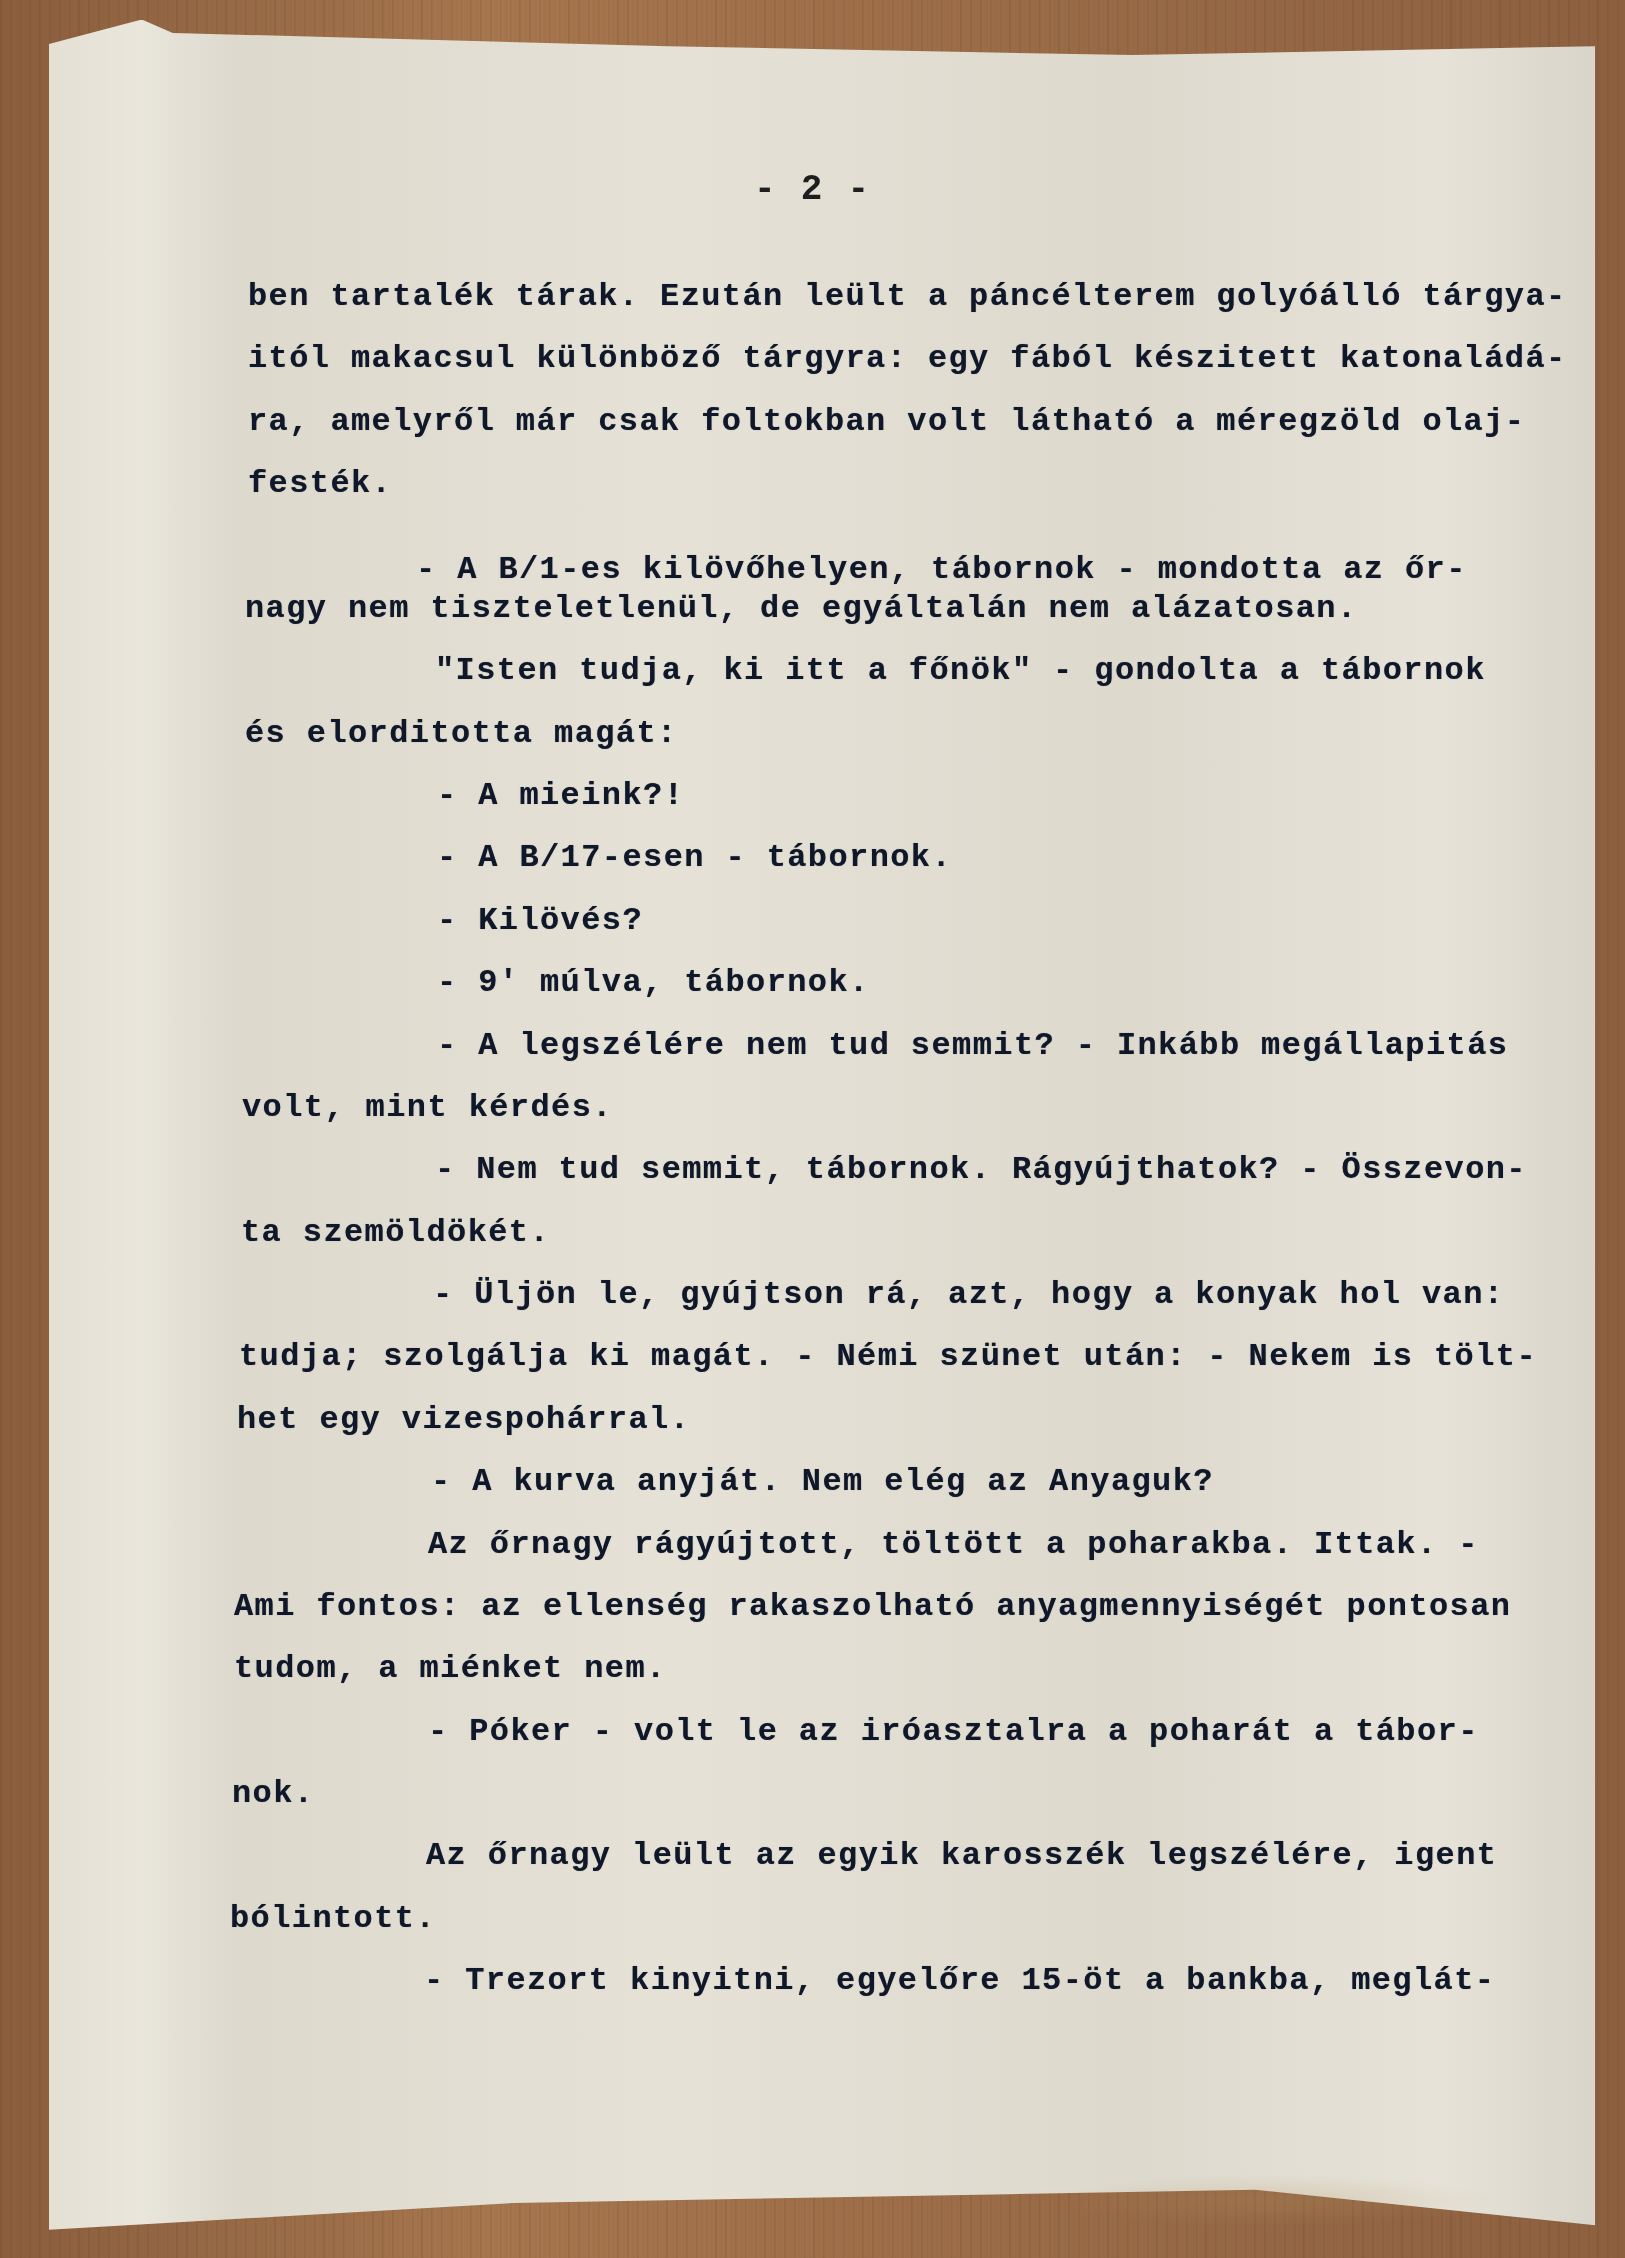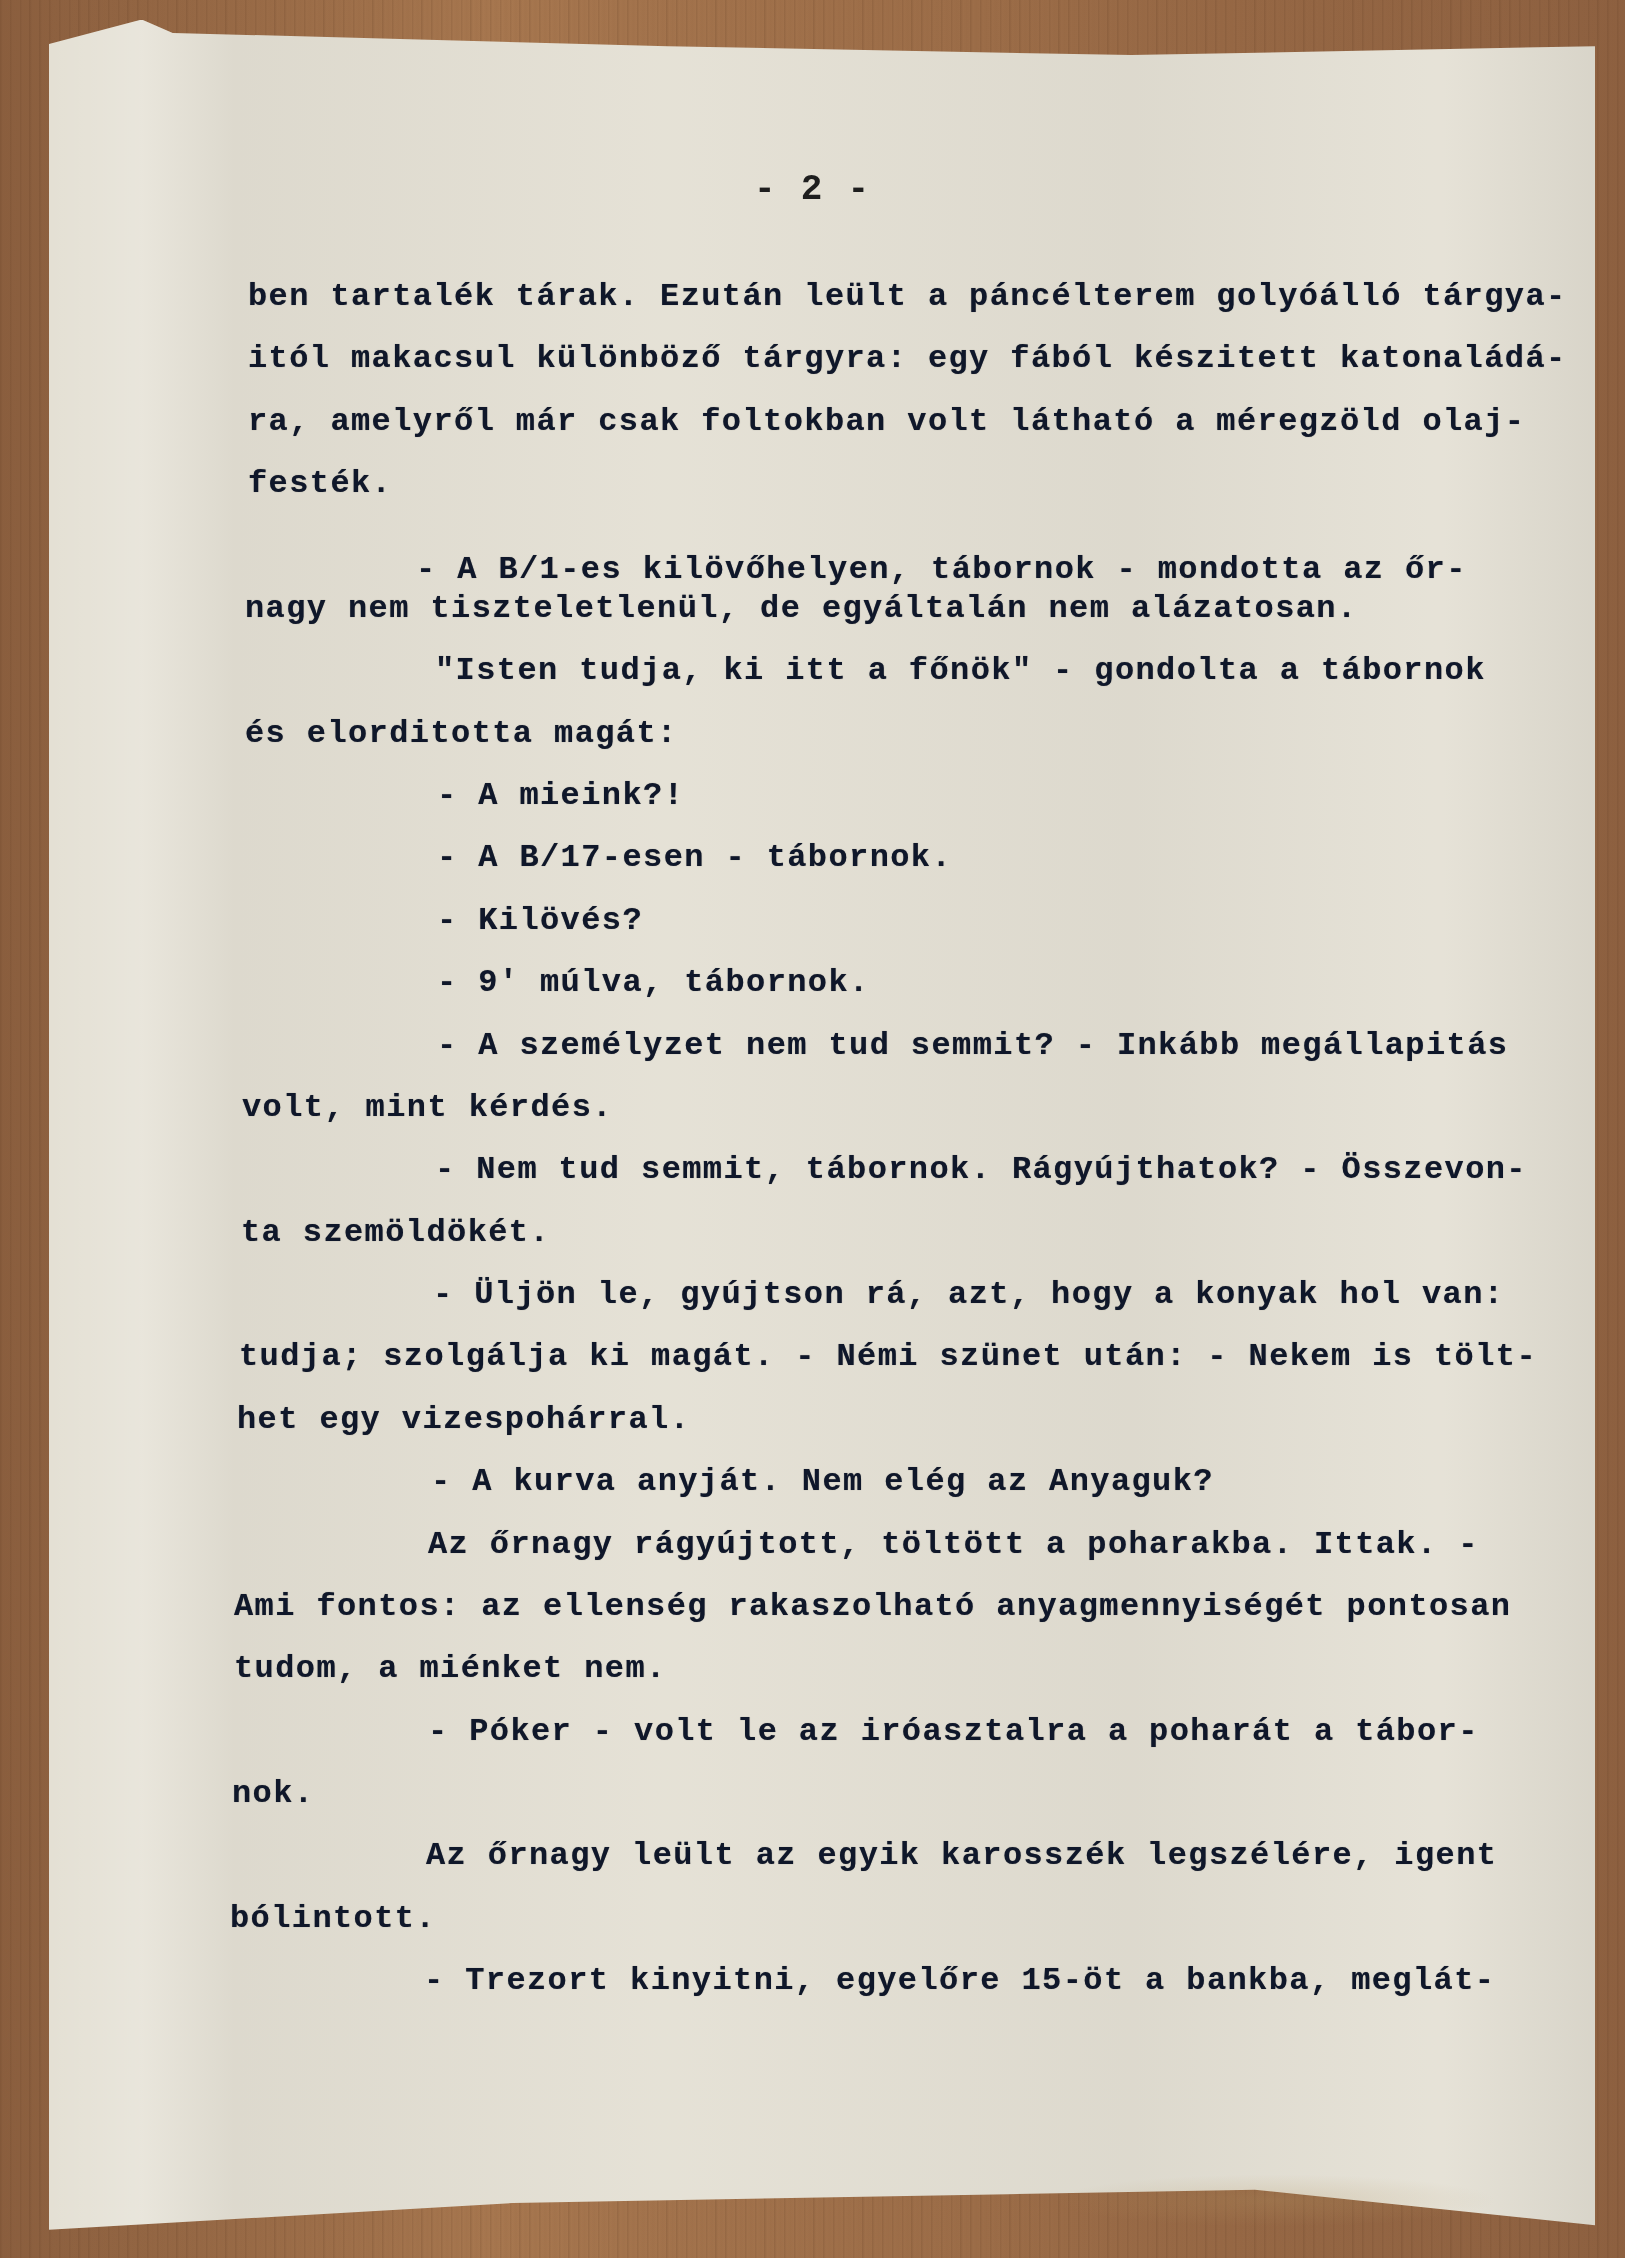--- a/index.html
+++ b/index.html
@@ -80,21 +80,21 @@
 <div class="line" style="left:248px; top:403px;text-align:center;">ra, amelyről már csak foltokban volt látható a méregzöld olaj-</div>
 <div class="line" style="left:248px; top:465px;">festék.</div>
 <div class="line" style="left:416px; top:528px;margin-top:23px;">- A B/1-es kilövőhelyen, tábornok - mondotta az őr-</div>
 <div class="line" style="left:245px; top:590px;text-align:center;">nagy nem tiszteletlenül, de egyáltalán nem alázatosan.</div>
 <div class="line" style="left:435px; top:652px;">"Isten tudja, ki itt a főnök" - gondolta a tábornok</div>
 <div class="line" style="left:245px; top:715px;">és elorditotta magát:</div>
 <div class="line" style="left:437px; top:777px;">- A mieink?!</div>
 <div class="line" style="left:437px; top:839px;">- A B/17-esen - tábornok.</div>
 <div class="line" style="left:437px; top:902px;">- Kilövés?</div>
 <div class="line" style="left:437px; top:964px;">- 9' múlva, tábornok.</div>
-<div class="line" style="left:437px; top:1027px;">- A személyzet nem tud semmit? - Inkább megállapitás</div>
+<div class="line" style="left:437px; top:1027px;">- A legszélére nem tud semmit? - Inkább megállapitás</div>
 <div class="line" style="left:242px; top:1089px;">volt, mint kérdés.</div>
 <div class="line" style="left:435px; top:1151px;">- Nem tud semmit, tábornok. Rágyújthatok? - Összevon-</div>
 <div class="line" style="left:241px; top:1214px;">ta szemöldökét.</div>
 <div class="line" style="left:433px; top:1276px;">- Üljön le, gyújtson rá, azt, hogy a konyak hol van:</div>
 <div class="line" style="left:239px; top:1338px;">tudja; szolgálja ki magát. - Némi szünet után: - Nekem is tölt-</div>
 <div class="line" style="left:237px; top:1401px;">het egy vizespohárral.</div>
 <div class="line" style="left:431px; top:1463px;">- A kurva anyját. Nem elég az Anyaguk?</div>
 <div class="line" style="left:428px; top:1526px;">Az őrnagy rágyújtott, töltött a poharakba. Ittak. -</div>
 <div class="line" style="left:234px; top:1588px;">Ami fontos: az ellenség rakaszolható anyagmennyiségét pontosan</div>
 <div class="line" style="left:234px; top:1650px;">tudom, a miénket nem.</div>

